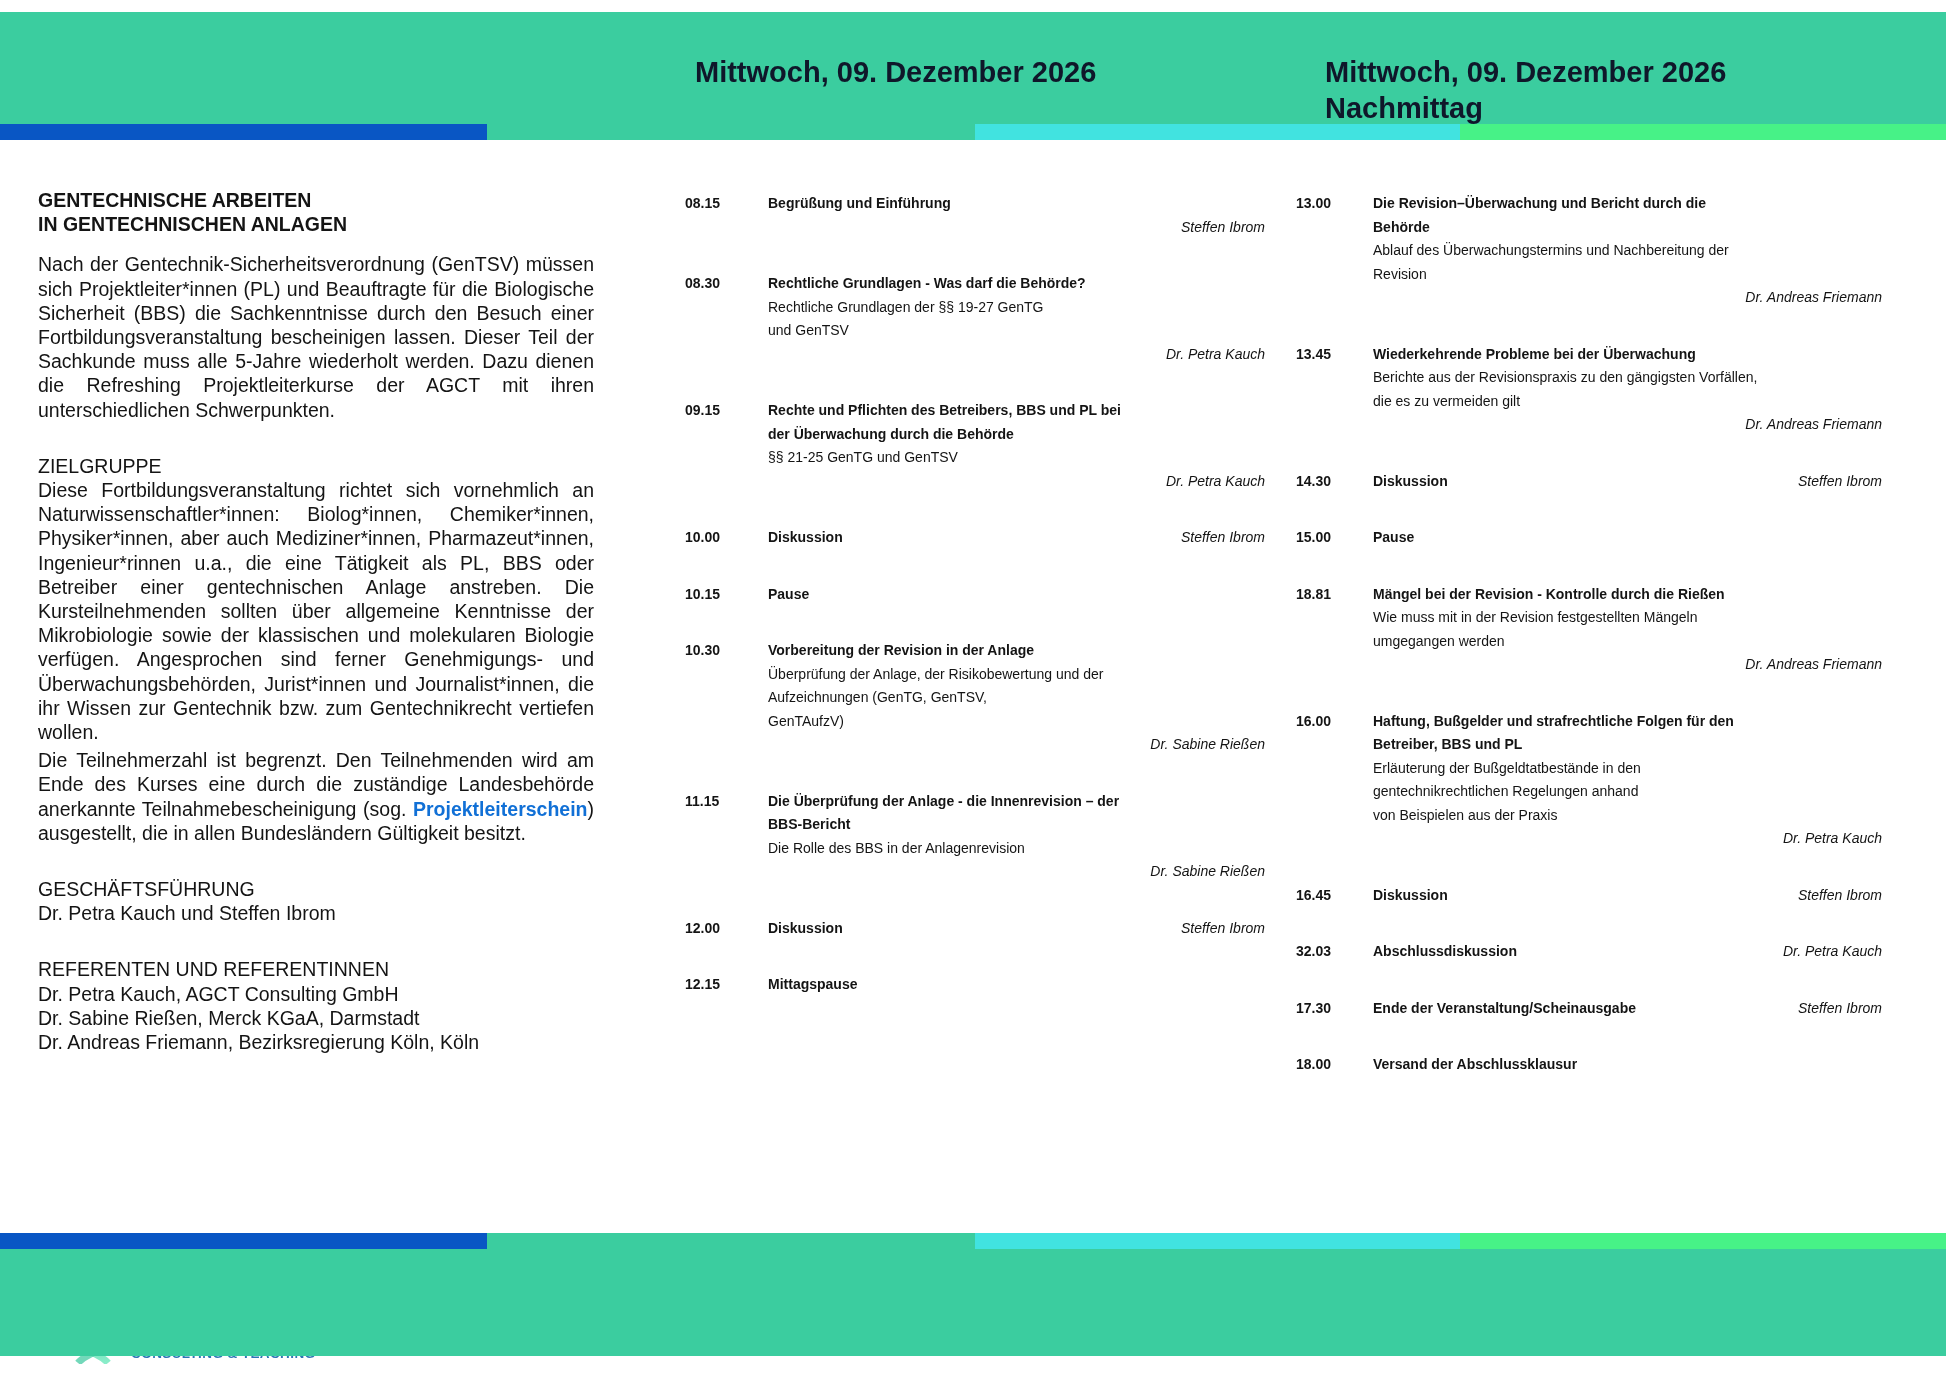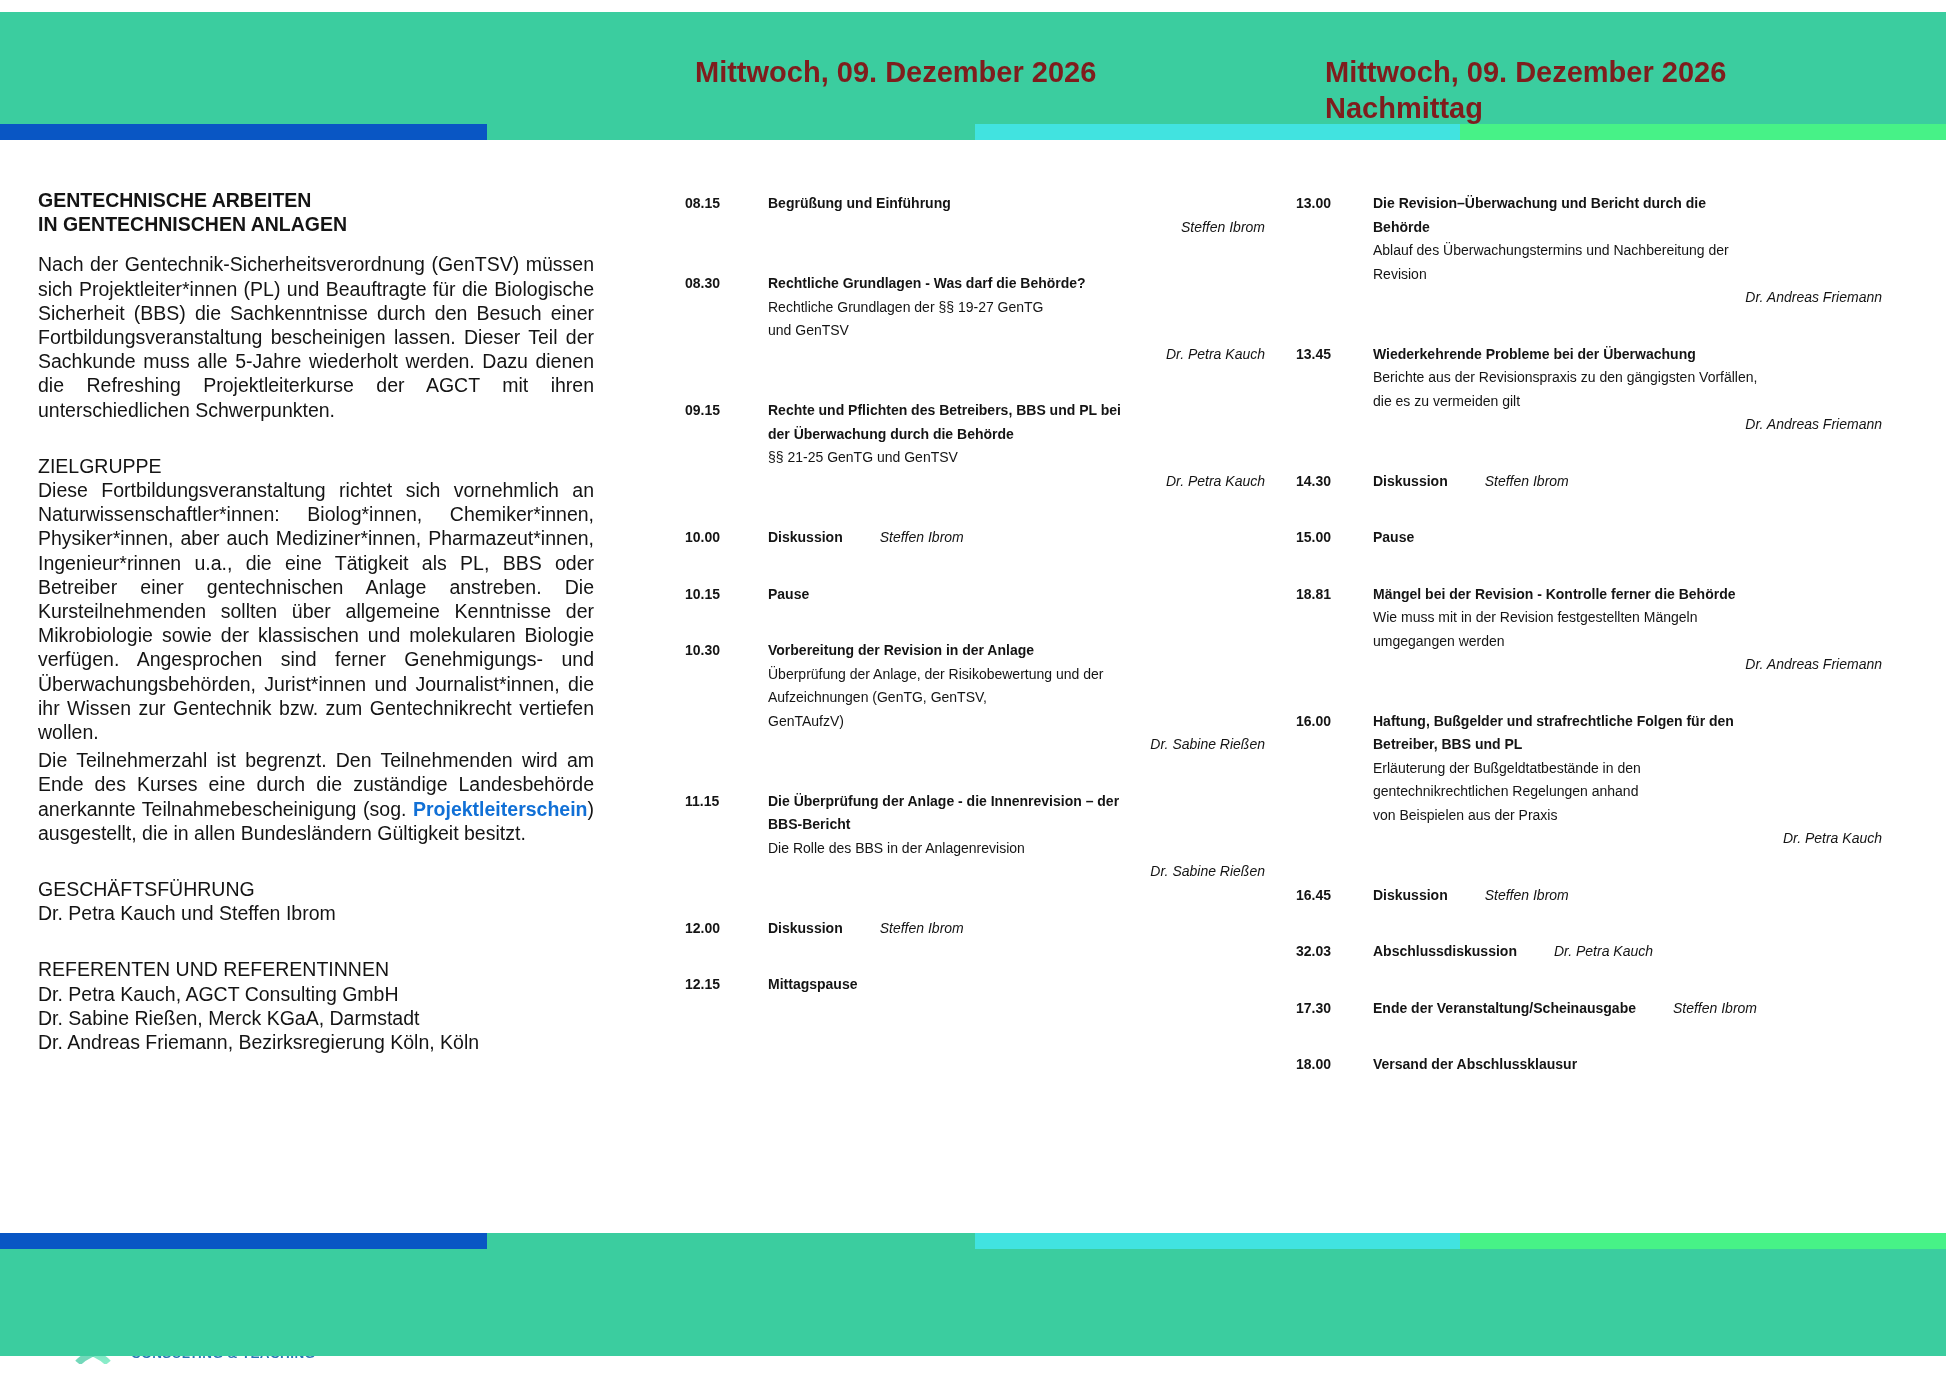--- a/index.html
+++ b/index.html
@@ -15,21 +15,21 @@
   .band-top{top:12px;height:112px;}
   .band-bottom{top:1249px;height:107px;}
   .stripes{position:absolute;left:0;width:1946px;height:16px;display:flex;}
   .stripes-top{top:124px;}
   .stripes-bottom{top:1233px;}
   .s-blue{width:487px;background:var(--stripe-blue);}
   .s-teal{width:488px;background:var(--teal);}
   .s-cyan{width:485px;background:var(--stripe-cyan);}
   .s-green{width:486px;background:var(--stripe-green);}
 
-  .band-header{position:absolute;top:42px;color:#7f1d1d;font-weight:bold;font-size:29px;line-height:36px;white-space:nowrap;}
+  .band-header{position:absolute;top:42px;color:#0f172a;font-weight:bold;font-size:29px;line-height:36px;white-space:nowrap;}
   #hdr-morning{left:695px;}
   #hdr-afternoon{left:1325px;}
 
   
   .col-left{position:absolute;left:38px;top:188px;width:556px;font-size:19.5px;line-height:24.2px;}
   .doc-title{font-weight:bold;margin-bottom:16px;}
   p.just{text-align:justify;margin:0 0 12px 0;}
   p.tight{margin-bottom:4px;}
   .shead{font-weight:normal;margin-top:32px;}
   .link{color:var(--link);font-weight:bold;cursor:pointer;}
@@ -41,21 +41,21 @@
   #sched-afternoon{left:1296px;width:586px;}
   .sched-item{display:flex;margin-bottom:33px;}
   .sched-item .time{font-weight:bold;flex-shrink:0;}
   #sched-morning .time{width:83px;}
   #sched-afternoon .time{width:77px;}
   .sched-item .body{flex:1;min-width:0;}
   .sched-item .title{font-weight:bold;white-space:nowrap;}
   .sched-item .desc{white-space:nowrap;}
   .sched-item .speaker{font-style:italic;}
   .sched-item .speaker.block{text-align:right;}
-  .inline-row{display:flex;gap:37px;}
+  .inline-row{display:flex;justify-content:space-between;gap:37px;}
 
   
   .logo{position:absolute;left:36px;top:1088px;display:flex;align-items:flex-start;}
   .helix{margin-right:8px;margin-top:4px;}
   .logo-letters{font-size:50px;line-height:52px;font-weight:bold;color:var(--logo-navy);letter-spacing:2px;white-space:nowrap;}
   .logo-sub{color:var(--logo-blue);font-weight:bold;font-size:13.5px;line-height:17px;text-align:right;letter-spacing:0.4px;white-space:nowrap;}
 </style>
 </head>
 <body>
 
@@ -237,21 +237,21 @@
     </div>
     <div class="sched-item">
       <div class="time">15.00</div>
       <div class="body">
         <div class="title">Pause</div>
       </div>
     </div>
     <div class="sched-item">
       <div class="time">18.81</div>
       <div class="body">
-        <div class="title">Mängel bei der Revision - Kontrolle ferner die Behörde</div>
+        <div class="title">Mängel bei der Revision - Kontrolle durch die Rießen</div>
         <div class="desc">Wie muss mit in der Revision festgestellten Mängeln</div>
         <div class="desc">umgegangen werden</div>
         <div class="speaker block">Dr. Andreas Friemann</div>
       </div>
     </div>
     <div class="sched-item">
       <div class="time">16.00</div>
       <div class="body">
         <div class="title">Haftung, Bußgelder und strafrechtliche Folgen für den</div>
         <div class="title">Betreiber, BBS und PL</div>

